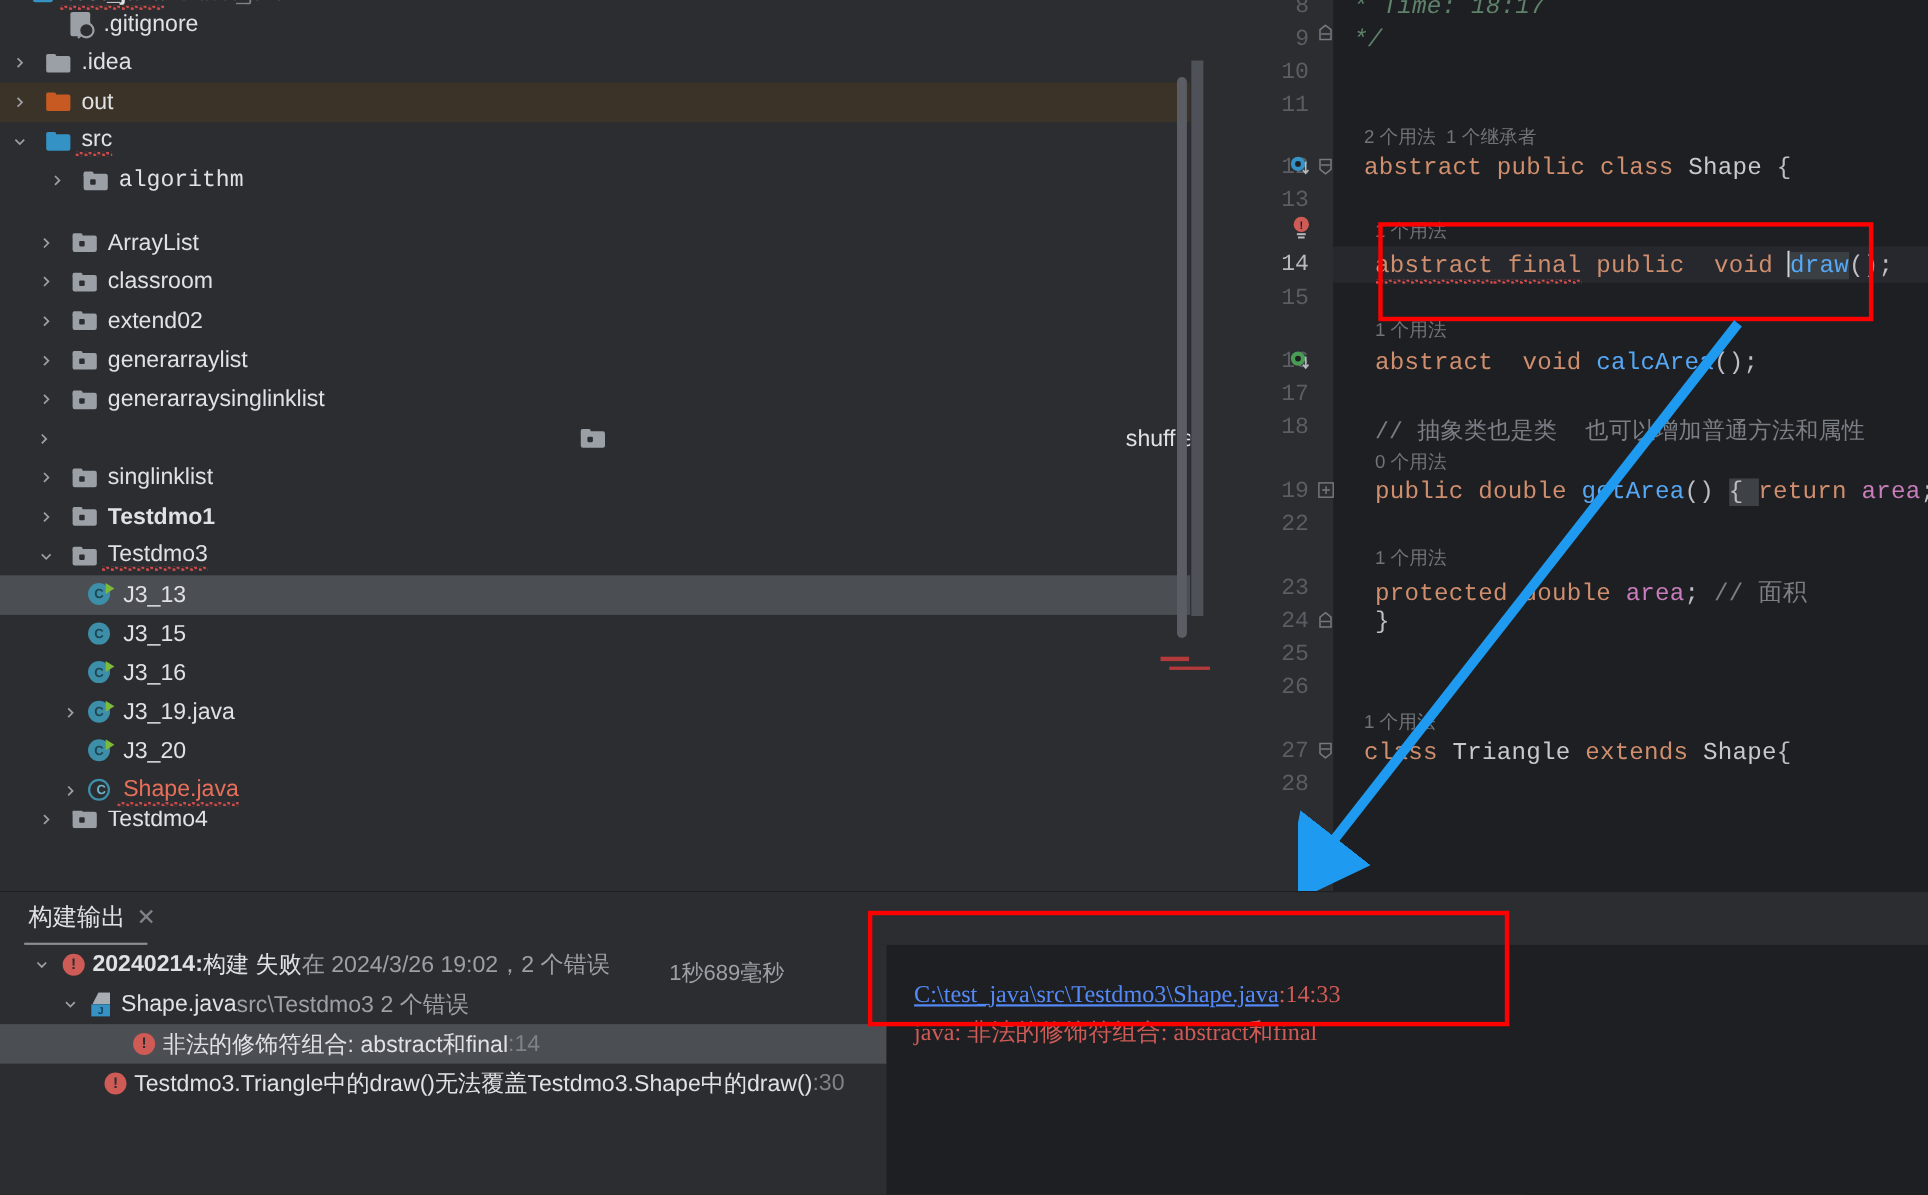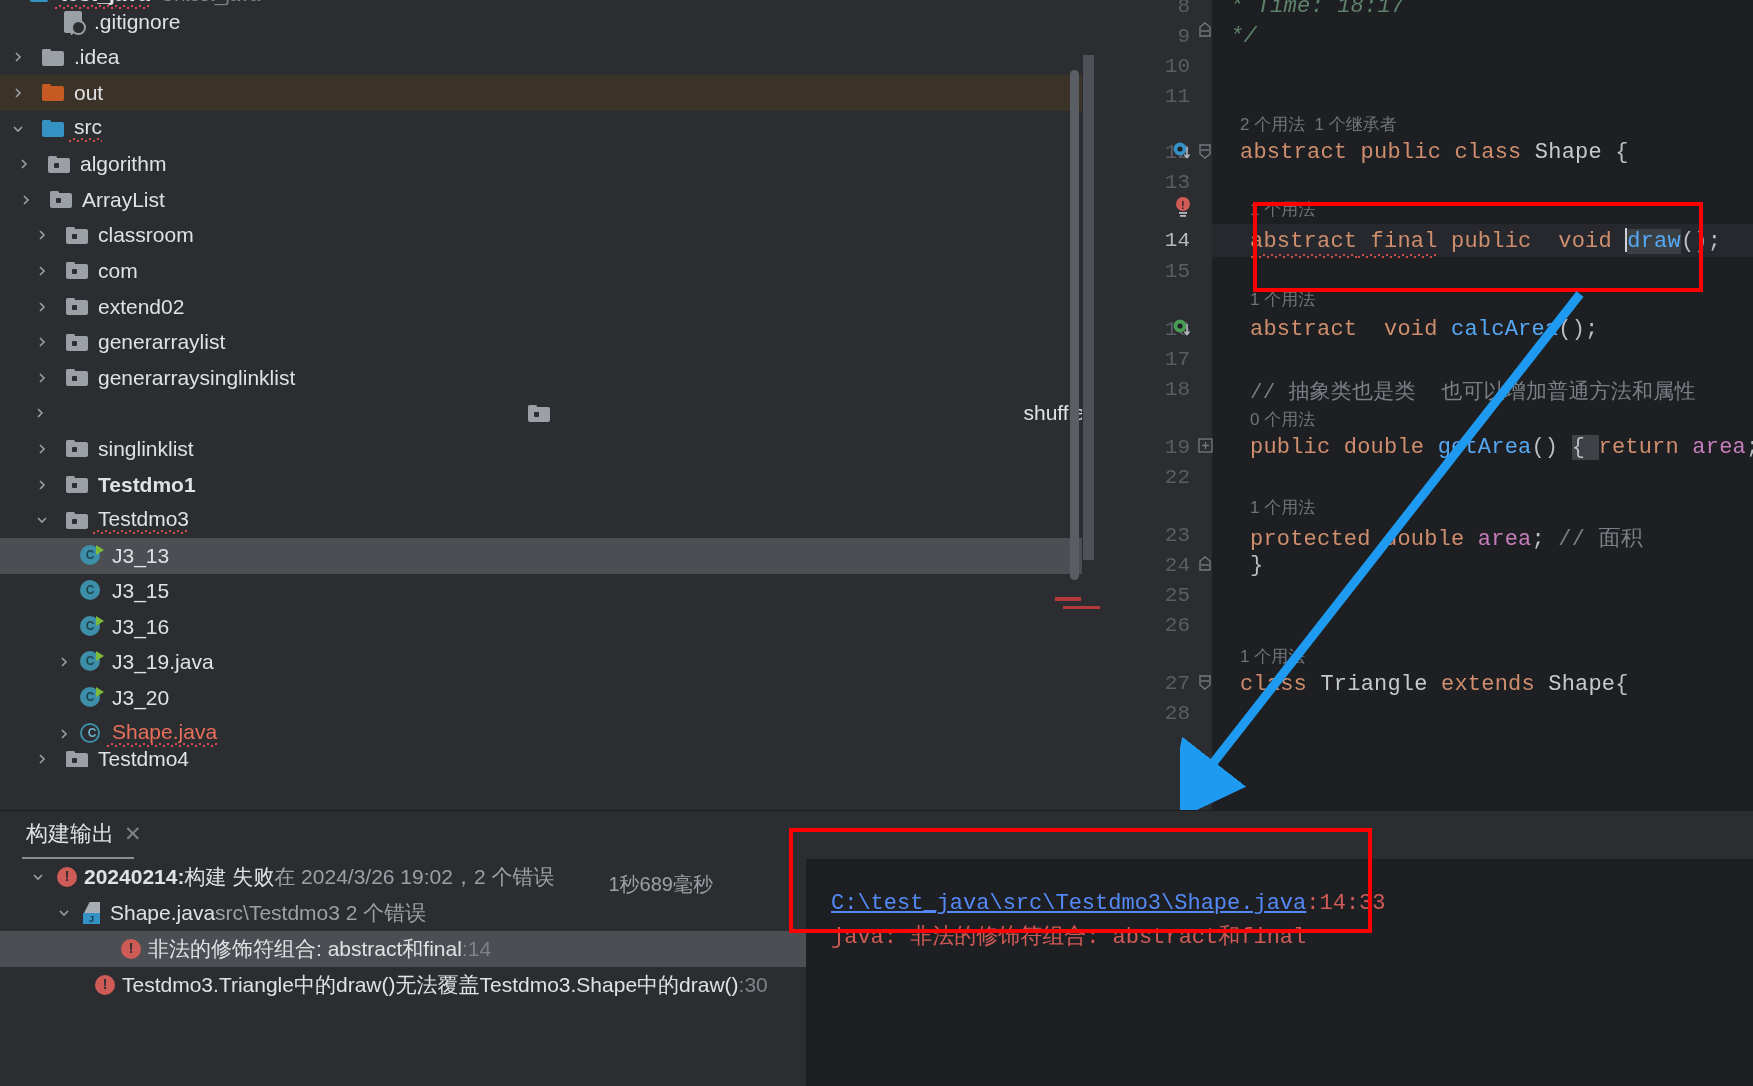--- a/index.html
+++ b/index.html
@@ -154,21 +154,21 @@
   .jicon .bot:after { content:"J"; position:absolute; left:0; top:0; width:17px; height:11px;
                       font-size:9px; line-height:12px; text-align:center; color:#14364a; font-weight:bold;
                       font-family:"Liberation Sans", sans-serif; }
   #build-time { position:absolute; right:1040px; top:60px; font-size:20px; color:#9ca0a6; }
 
   
   #build-detail {
     position:absolute; left:806px; top:48px; width:947px; height:228px; background:#1e1f22;
   }
   #detail-inner {
-    position:absolute; left:25px; top:28px; font-family:Liberation Mono, monospace;
+    position:absolute; left:25px; top:28px; font-family:Liberation Serif, serif;
     font-size:22px; line-height:34px; white-space:pre;
   }
   #detail-path { color:#548af7; text-decoration:underline; }
   #detail-lc   { color:#cf5b56; }
   #detail-msg  { color:#cf5b56; }
 
   
   .redbox { position:absolute; border:4px solid #ff0000; pointer-events:none; }
   #redbox-code   { left:1253px; top:202px; width:450px; height:90px; }
   #redbox-detail { left:789px; top:828px; width:583px; height:105px; }
@@ -232,34 +232,34 @@
         <svg width="12" height="12" viewBox="0 0 12 12">
             <path d="M2 4 L6 8 L10 4" stroke="#9ca0a6" stroke-width="1.6" fill="none"></path>
           </svg>
       </span>
       <span class="ficon" style="margin-left:8px;">
           <span class="fold blue"></span>
         </span>
       <span class="lbl squig">src</span>
     </div>
 
-    <div class="row" style="padding-left:12px;">
+    <div class="row" style="padding-left:40px;font-family:Liberation Mono, monospace;">
       <span class="twisty">
           <svg width="12" height="12" viewBox="0 0 12 12">
             <path d="M4 2 L8 6 L4 10" stroke="#9ca0a6" stroke-width="1.6" fill="none"></path>
           </svg>
         </span>
       <span class="ficon" style="margin-left:8px;">
           <span class="fold pkg">
             <span class="dot"></span>
           </span>
         </span>
       <span class="lbl">algorithm</span>
     </div>
-    <div class="row" style="padding-left:14px;">
+    <div class="row" style="padding-left:30px;margin-top:21px;">
       <span class="twisty">
           <svg width="12" height="12" viewBox="0 0 12 12">
             <path d="M4 2 L8 6 L4 10" stroke="#9ca0a6" stroke-width="1.6" fill="none"></path>
           </svg>
         </span>
       <span class="ficon" style="margin-left:8px;">
           <span class="fold pkg">
             <span class="dot"></span>
           </span>
         </span>
@@ -270,33 +270,20 @@
           <svg width="12" height="12" viewBox="0 0 12 12">
             <path d="M4 2 L8 6 L4 10" stroke="#9ca0a6" stroke-width="1.6" fill="none"></path>
           </svg>
         </span>
       <span class="ficon" style="margin-left:8px;">
           <span class="fold pkg">
             <span class="dot"></span>
           </span>
         </span>
       <span class="lbl">classroom</span>
-    </div>
-    <div class="row" style="padding-left:30px;">
-      <span class="twisty">
-          <svg width="12" height="12" viewBox="0 0 12 12">
-            <path d="M4 2 L8 6 L4 10" stroke="#9ca0a6" stroke-width="1.6" fill="none"></path>
-          </svg>
-        </span>
-      <span class="ficon" style="margin-left:8px;">
-          <span class="fold pkg">
-            <span class="dot"></span>
-          </span>
-        </span>
-      <span class="lbl">com</span>
     </div>
     <div class="row" style="padding-left:30px;">
       <span class="twisty">
           <svg width="12" height="12" viewBox="0 0 12 12">
             <path d="M4 2 L8 6 L4 10" stroke="#9ca0a6" stroke-width="1.6" fill="none"></path>
           </svg>
         </span>
       <span class="ficon" style="margin-left:8px;">
           <span class="fold pkg">
             <span class="dot"></span>

